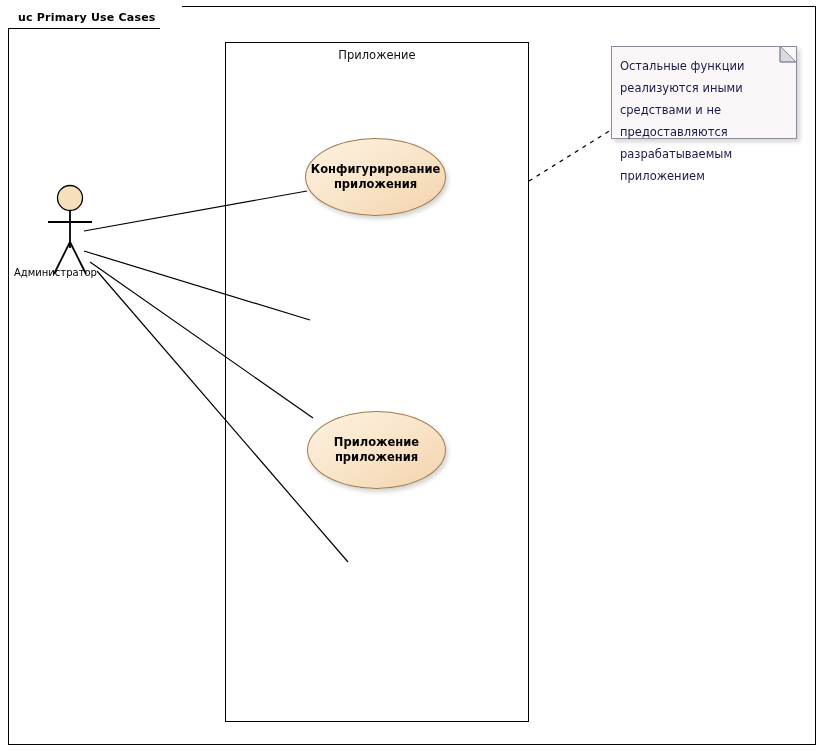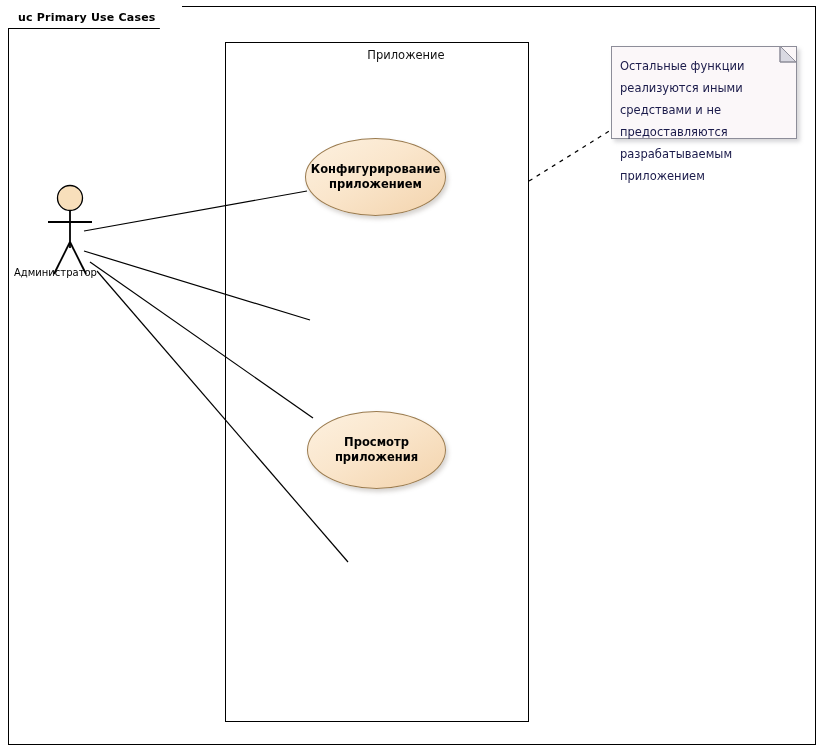--- a/index.html
+++ b/index.html
@@ -67,21 +67,20 @@
   }
   .boundary-label {
     position: absolute;
     left: 225px;
     top: 48px;
     width: 304px;
     text-align: center;
     font-size: 11.5px;
     color: #111111;
     line-height: 14px;
-    margin-left: 29px;
   }
   
   .actor {
     position: absolute;
     left: 40px;
     top: 180px;
     width: 110px;
     height: 100px;
   }
   .actor-label {
@@ -191,26 +190,26 @@
       <ellipse cx="30" cy="18" rx="12.5" ry="12.5" fill="#f8dfbb" stroke="#000000" stroke-width="1.3"></ellipse>
       <line x1="30" y1="30.5" x2="30" y2="68" stroke="#000000" stroke-width="1.8"></line>
       <line x1="8" y1="42" x2="52" y2="42" stroke="#000000" stroke-width="1.8"></line>
       <line x1="30" y1="62" x2="14" y2="94" stroke="#000000" stroke-width="1.8"></line>
       <line x1="30" y1="62" x2="46" y2="94" stroke="#000000" stroke-width="1.8"></line>
     </svg>
   </div>
   <div class="actor-label">Администратор</div>
 
   <div class="usecase" style="left:305px; top:138px; width:141px; height:78px;">
-    <span>Конфигурирование приложением</span>
+    <span>Конфигурирование приложения</span>
   </div>
 
 
   <div class="usecase" style="left:307px; top:411px; width:139px; height:78px;">
-    <span>Просмотр приложения</span>
+    <span>Приложение приложения</span>
   </div>
 
 
   <div class="note">
     <div class="note-text">Остальные функции реализуются иными средствами и не предоставляются разрабатываемым приложением</div>
     <svg class="note-fold-line" viewBox="0 0 24 24">
       <path d="M 7 0 L 23 16 L 7 16 Z" fill="#d9d9e2" stroke="#8d8d99" stroke-width="1"></path>
       <path d="M 7 0 L 7 16 L 23 16" fill="none" stroke="#8d8d99" stroke-width="1"></path>
     </svg>
   </div>

